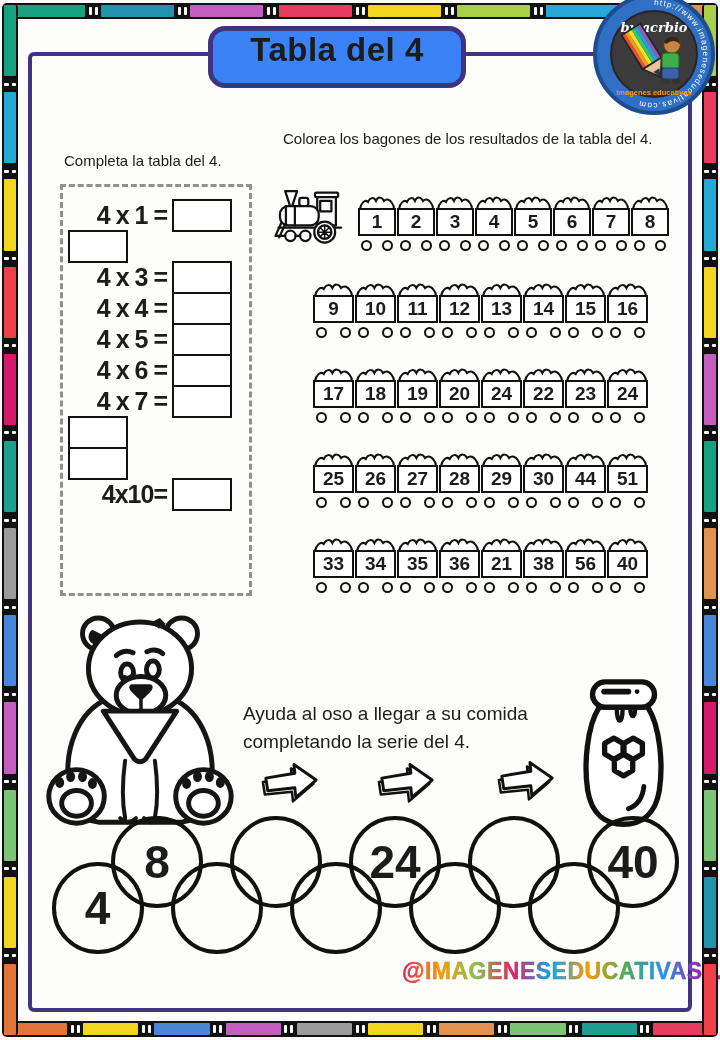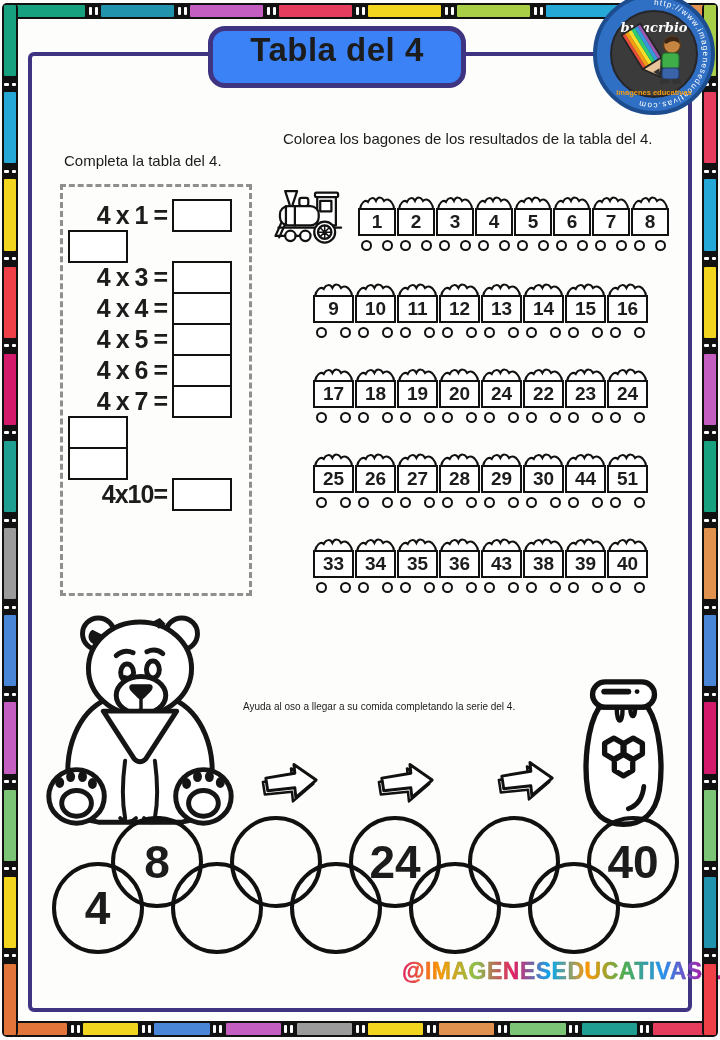--- a/index.html
+++ b/index.html
@@ -42,21 +42,21 @@
   .wagon{position:relative;height:55px;}
   .row-0 .wagon{width:38px;}
   .row-1 .wagon,.row-2 .wagon,.row-3 .wagon,.row-4 .wagon{width:41px;}
   .coal{position:absolute;top:0;left:1px;width:calc(100% - 2px);height:13px;}
   .wbox{position:absolute;top:12px;left:0;right:0;height:28px;border:2.5px solid #111;background:#fff;box-sizing:border-box;
         display:flex;align-items:center;justify-content:center;font-size:19px;font-weight:700;}
   .wheel{position:absolute;bottom:0;width:11px;height:11px;border:2.5px solid #111;border-radius:50%;background:#fff;box-sizing:border-box;}
   .wheel.l{left:3px;} .wheel.r{right:3px;}
   
   .bear{position:absolute;left:36px;top:612px;width:208px;height:228px;z-index:2;}
-  .bear-instruction{position:absolute;left:243px;top:700px;width:352px;font-size:10px;line-height:1.45;z-index:2;}
+  .bear-instruction{position:absolute;left:243px;top:700px;width:352px;font-size:19px;line-height:1.45;z-index:2;}
   .arrow{position:absolute;width:62px;height:46px;z-index:2;}
   .arrow-1{left:260px;top:758px;} .arrow-2{left:376px;top:758px;} .arrow-3{left:496px;top:756px;}
   .jar{position:absolute;left:578px;top:674px;width:92px;height:164px;z-index:2;}
   .num-circle{position:absolute;width:84px;height:84px;border:4.5px solid #111;border-radius:50%;background:transparent;
               display:flex;align-items:center;justify-content:center;font-size:46px;font-weight:700;z-index:2;}
   
   .footer{position:absolute;left:402px;top:958px;font-size:23px;font-weight:800;letter-spacing:.5px;z-index:3;
           background:linear-gradient(90deg,#e91e63,#ff9800,#8bc34a,#e91e63,#03a9f4,#ff9800,#4caf50,#2196f3,#9c27b0,#e91e63);
           -webkit-background-clip:text;background-clip:text;color:transparent;-webkit-text-stroke:.4px rgba(0,0,0,.15);}
   svg{display:block;}
@@ -759,41 +759,41 @@
         <span>36</span>
       </div>
       <span class="wheel l"></span>
       <span class="wheel r"></span>
         </div>
         <div class="wagon">
           <svg class="coal" viewBox="0 0 36 13" preserveAspectRatio="none">
             <use href="#coal-symbol"></use>
           </svg>
       <div class="wbox">
-        <span>43</span>
+        <span>21</span>
       </div>
       <span class="wheel l"></span>
       <span class="wheel r"></span>
         </div>
         <div class="wagon">
           <svg class="coal" viewBox="0 0 36 13" preserveAspectRatio="none">
             <use href="#coal-symbol"></use>
           </svg>
       <div class="wbox">
         <span>38</span>
       </div>
       <span class="wheel l"></span>
       <span class="wheel r"></span>
         </div>
         <div class="wagon">
           <svg class="coal" viewBox="0 0 36 13" preserveAspectRatio="none">
             <use href="#coal-symbol"></use>
           </svg>
       <div class="wbox">
-        <span>39</span>
+        <span>56</span>
       </div>
       <span class="wheel l"></span>
       <span class="wheel r"></span>
         </div>
         <div class="wagon">
           <svg class="coal" viewBox="0 0 36 13" preserveAspectRatio="none">
             <use href="#coal-symbol"></use>
           </svg>
       <div class="wbox">
         <span>40</span>

